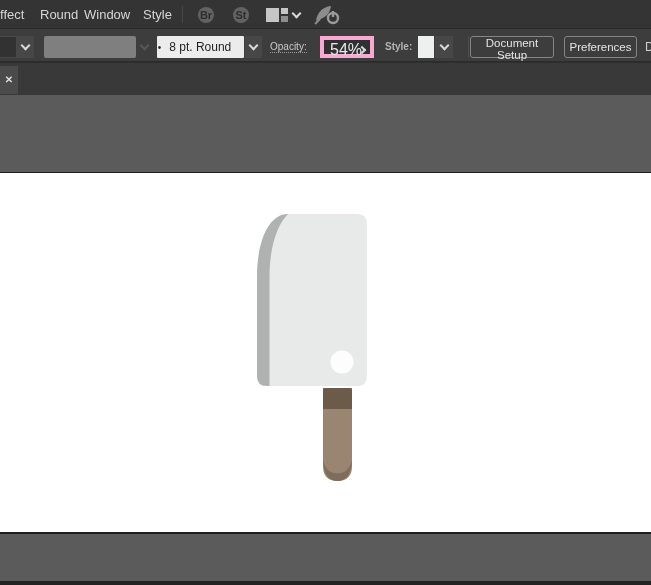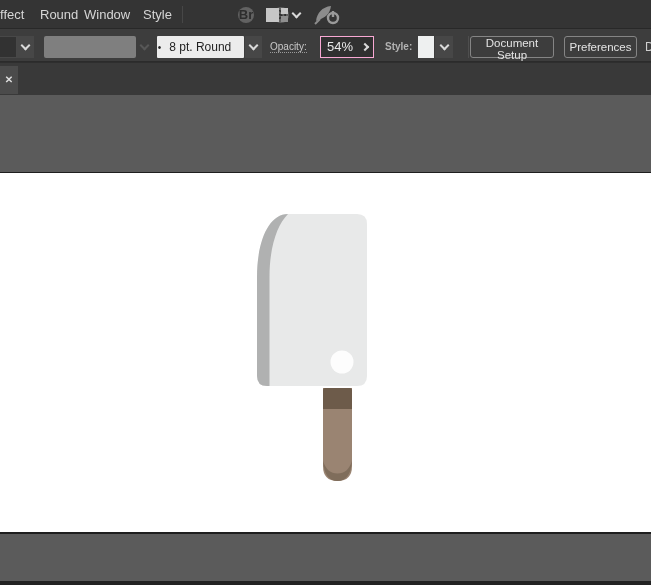--- a/index.html
+++ b/index.html
@@ -11,21 +11,21 @@
   }
   
   .menubar { position:absolute; left:0; top:0; width:651px; height:29px; background:#343434; border-bottom:1px solid #282828; }
   .menu-item { position:absolute; top:0; height:29px; line-height:29px; color:#d6d6d6; font-size:13px; cursor:default; }
   #mi-effect { left:0; }
   #mi-view { left:40px; }
   #mi-window { left:84px; }
   #mi-help { left:143px; }
   .mb-sep { position:absolute; left:182px; top:6px; width:1px; height:17px; background:#474747; }
   .sq-icon { position:absolute; top:7px; width:16px; height:16px; background:#626262; color:#2d2d2d;
-             font-size:13px; font-weight:bold; text-align:center; line-height:16px; border-radius:8px;margin-left:40px; }
+             font-size:11px; font-weight:bold; text-align:center; line-height:16px; border-radius:8px; }
   #icon-br { left:198px; }
   #icon-st { left:233px; }
   #ws-icon { position:absolute; left:266px; top:8px; width:22px; height:14px; }
   #ws-icon .p1 { position:absolute; left:0; top:0; width:13px; height:14px; background:#c6c6c6; }
   #ws-icon .p2 { position:absolute; left:15px; top:0; width:7px; height:6px; background:#c6c6c6; }
   #ws-icon .p3 { position:absolute; left:15px; top:8px; width:7px; height:6px; background:#8f8f8f; }
   .chev { display:inline-block; width:7px; height:7px; border-right:2px solid #d9d9d9; border-bottom:2px solid #d9d9d9; transform:rotate(45deg); }
   #ws-chev { position:absolute; left:293px; top:10px; }
   #gpu-icon { position:absolute; left:314px; top:4px; }
   
@@ -38,21 +38,21 @@
   #cb-gray-chev { left:137px; width:14px; display:flex; align-items:center; justify-content:center; }
   #cb-gray-chev .chev { border-color:#575757; margin-top:-3px; }
   #brush-field { left:157px; width:87px; background:#ececec; border-radius:1px; display:flex; align-items:center;
                  justify-content:center; gap:8px; color:#1f1f1f; font-size:12px; cursor:default; }
   #brush-field .bullet { font-size:10px; margin-left:-12px; }
   #brush-chev { left:245px; width:17px; background:#474747; display:flex; align-items:center; justify-content:center; }
   #brush-chev .chev, #style-chev .chev { margin-top:-3px; }
   .cb-label { line-height:22px; font-size:10px; color:#c9c9c9; }
   #opacity-label { left:270px; }
   #opacity-label span { border-bottom:1px dotted #9a9a9a; }
-  #opacity-field { left:320px; width:54px; background:#303030; border:1px solid #f9a8d4; color:#e8e8e8; font-size:13px; line-height:20px; padding-left:6px; }
+  #opacity-field { left:320px; width:54px; background:#303030; border:4px solid #f9a8d4; color:#e8e8e8; font-size:16px; line-height:20px; padding-left:6px; }
   #opacity-chev { position:absolute; right:5px; top:7px; width:6px; height:6px; border-right:2px solid #d9d9d9; border-bottom:2px solid #d9d9d9; transform:rotate(-45deg); }
   #style-label { left:385px; color:#b3b3b3;font-weight:bold; }
   #style-swatch { left:418px; width:16px; background:#eef0f0; }
   #style-chev { left:435px; width:18px; background:#474747; display:flex; align-items:center; justify-content:center; }
   #cb-sep { left:468px; width:1px; height:22px; background:#4e4e4e; }
   .cb-btn { border:1px solid #858585; border-radius:3px; background:transparent; color:#e3e3e3;
             font-size:11.5px; font-family:"Liberation Sans", sans-serif; cursor:default; }
   #btn-docsetup { left:470px; width:84px; }
   #btn-prefs { left:564px; width:73px; }
   #cb-cutoff { left:645px; color:#cfcfcf; font-size:12px; line-height:22px; }

